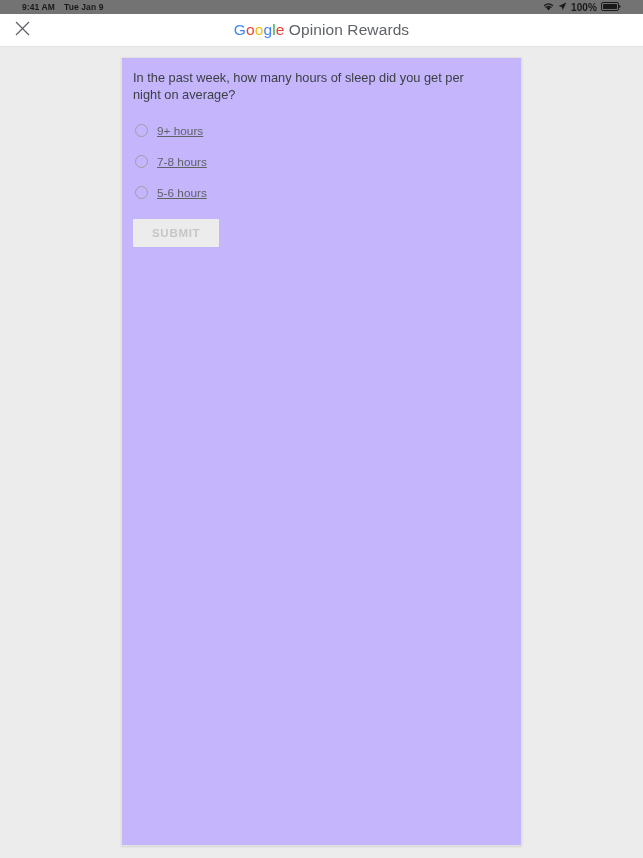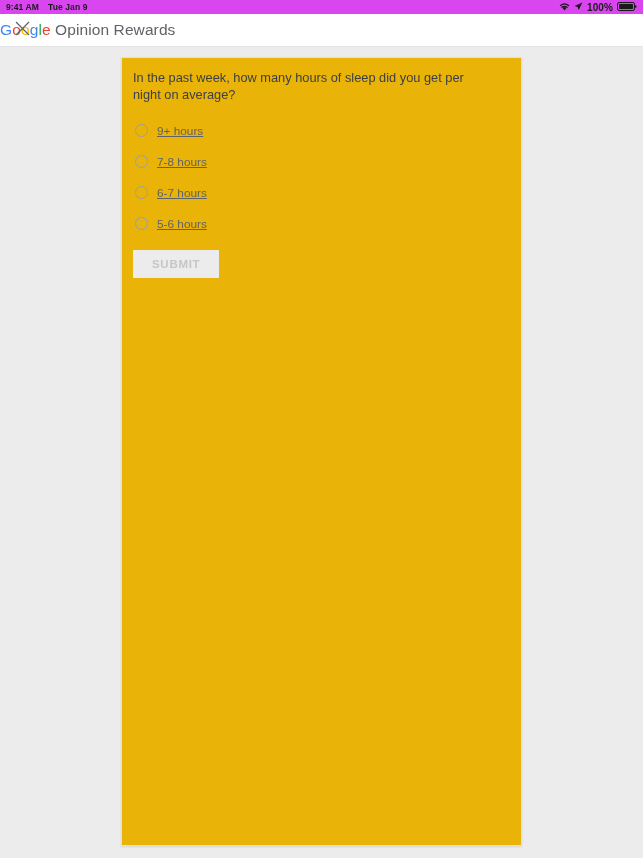--- a/index.html
+++ b/index.html
@@ -12,25 +12,25 @@
     background: #ececec;
     font-family: "Liberation Sans", sans-serif;
     -webkit-font-smoothing: antialiased;
     overflow: hidden;
     position: relative;
   }
 
   
   .status-bar {
     height: 14px;
-    background: #d946ef;
+    background: #737373;
     display: flex;
     align-items: center;
     justify-content: space-between;
-    padding: 0 6px;
+    padding: 0 22px;
     box-sizing: border-box;
     font-size: 8.5px;
     font-weight: bold;
     color: #1a1a1a;
     letter-spacing: 0.1px;
   }
   .status-left {
     display: flex;
     align-items: center;
     gap: 9px;
@@ -47,21 +47,21 @@
   .battery-pct { font-size: 10px; font-weight: bold; }
   .battery-icon { display: block; }
 
   
   .app-header {
     height: 33px;
     background: #ffffff;
     position: relative;
     display: flex;
     align-items: center;
-    justify-content: flex-start;
+    justify-content: center;
     border-bottom: 1px solid #e4e4e4;
     box-sizing: border-box;
   }
   .close-btn {
     position: absolute;
     left: 10px;
     top: 50%;
     transform: translateY(-50%);
     width: 24px;
     height: 24px;
@@ -92,21 +92,21 @@
     right: 0;
     bottom: 0;
     background: #ececec;
   }
   .survey-card {
     position: absolute;
     left: 121px;
     top: 10px;
     width: 401px;
     height: 789px;
-    background: #eab308;
+    background: #c4b5fd;
     border: 1px solid #e0e0e0;
     box-sizing: border-box;
     box-shadow: 0 1px 2px rgba(0,0,0,0.10);
     padding: 12px 11px 0 11px;
   }
   .question {
     font-size: 12.8px;
     line-height: 16.5px;
     color: #3c4043;
     margin: 0 0 12px 0;
@@ -208,24 +208,20 @@
         <span class="radio"></span>
         <span class="option-label">9+ hours</span>
       </div>
 
 
       <div class="option-row">
         <span class="radio"></span>
         <span class="option-label">7-8 hours</span>
       </div>
 
-      <div class="option-row">
-        <span class="radio"></span>
-        <span class="option-label">6-7 hours</span>
-      </div>
 
       <div class="option-row">
         <span class="radio"></span>
         <span class="option-label">5-6 hours</span>
       </div>
 
 
     </div>
 
     <div class="submit-wrap">

